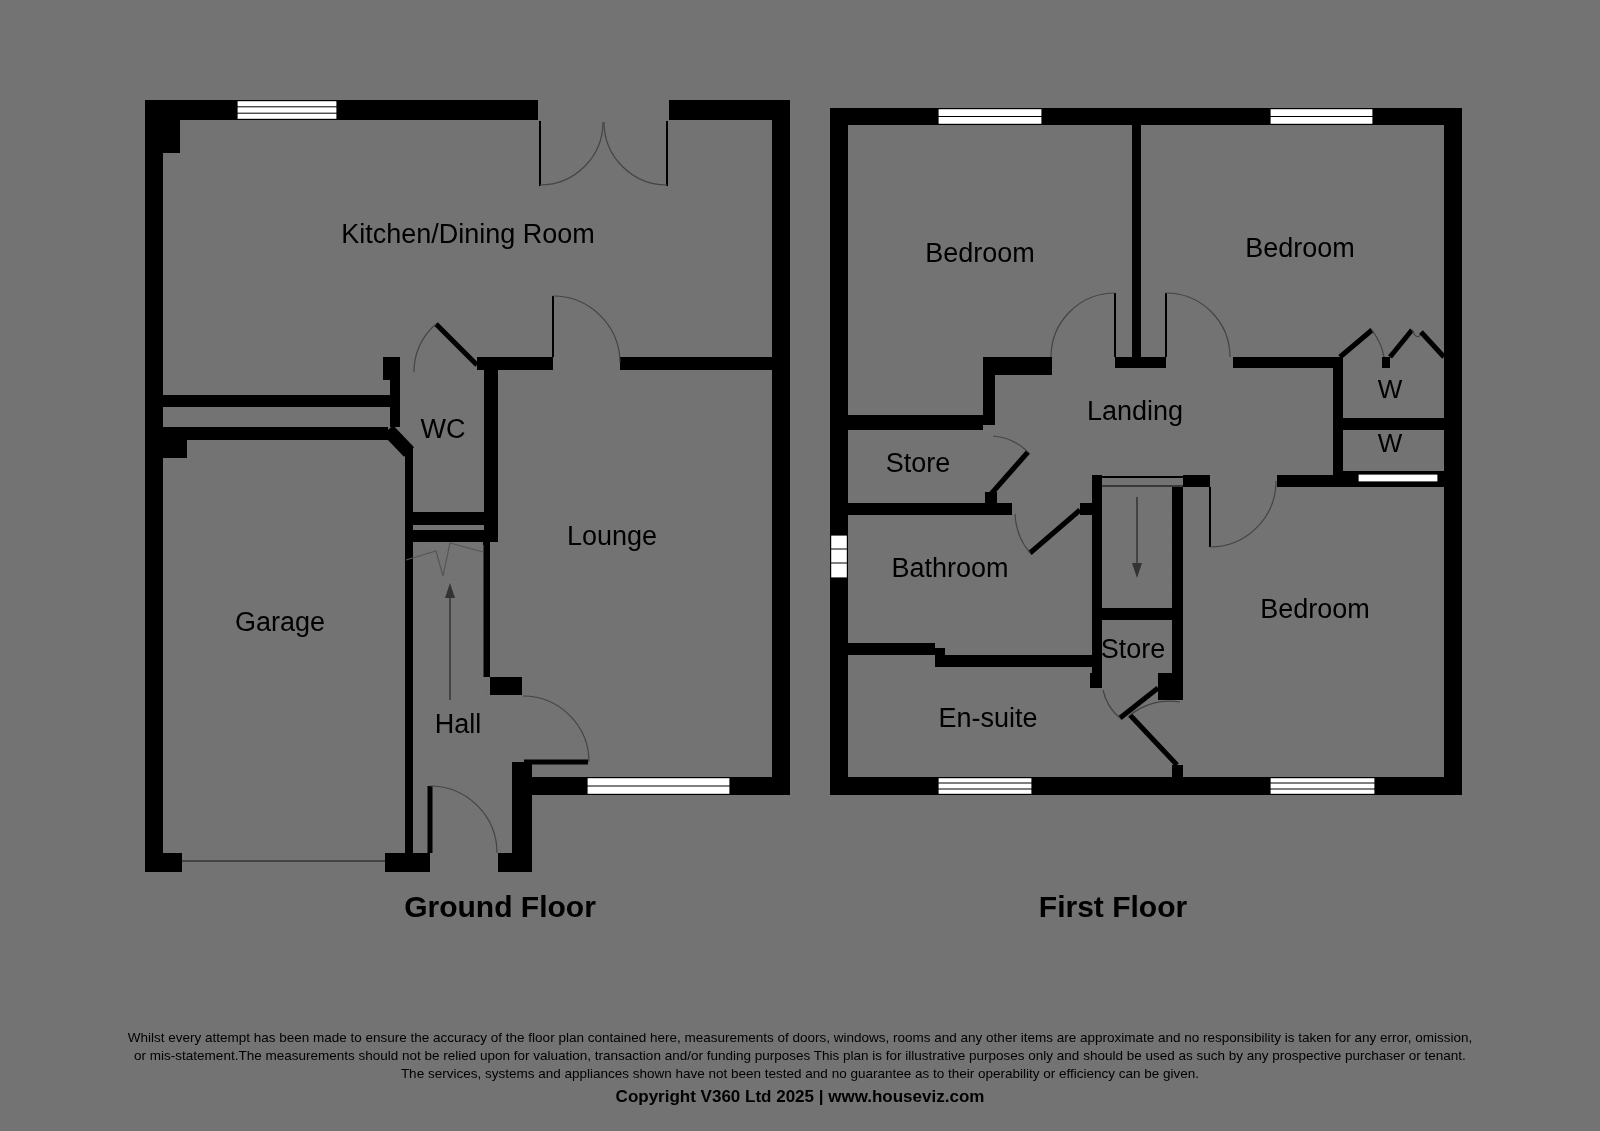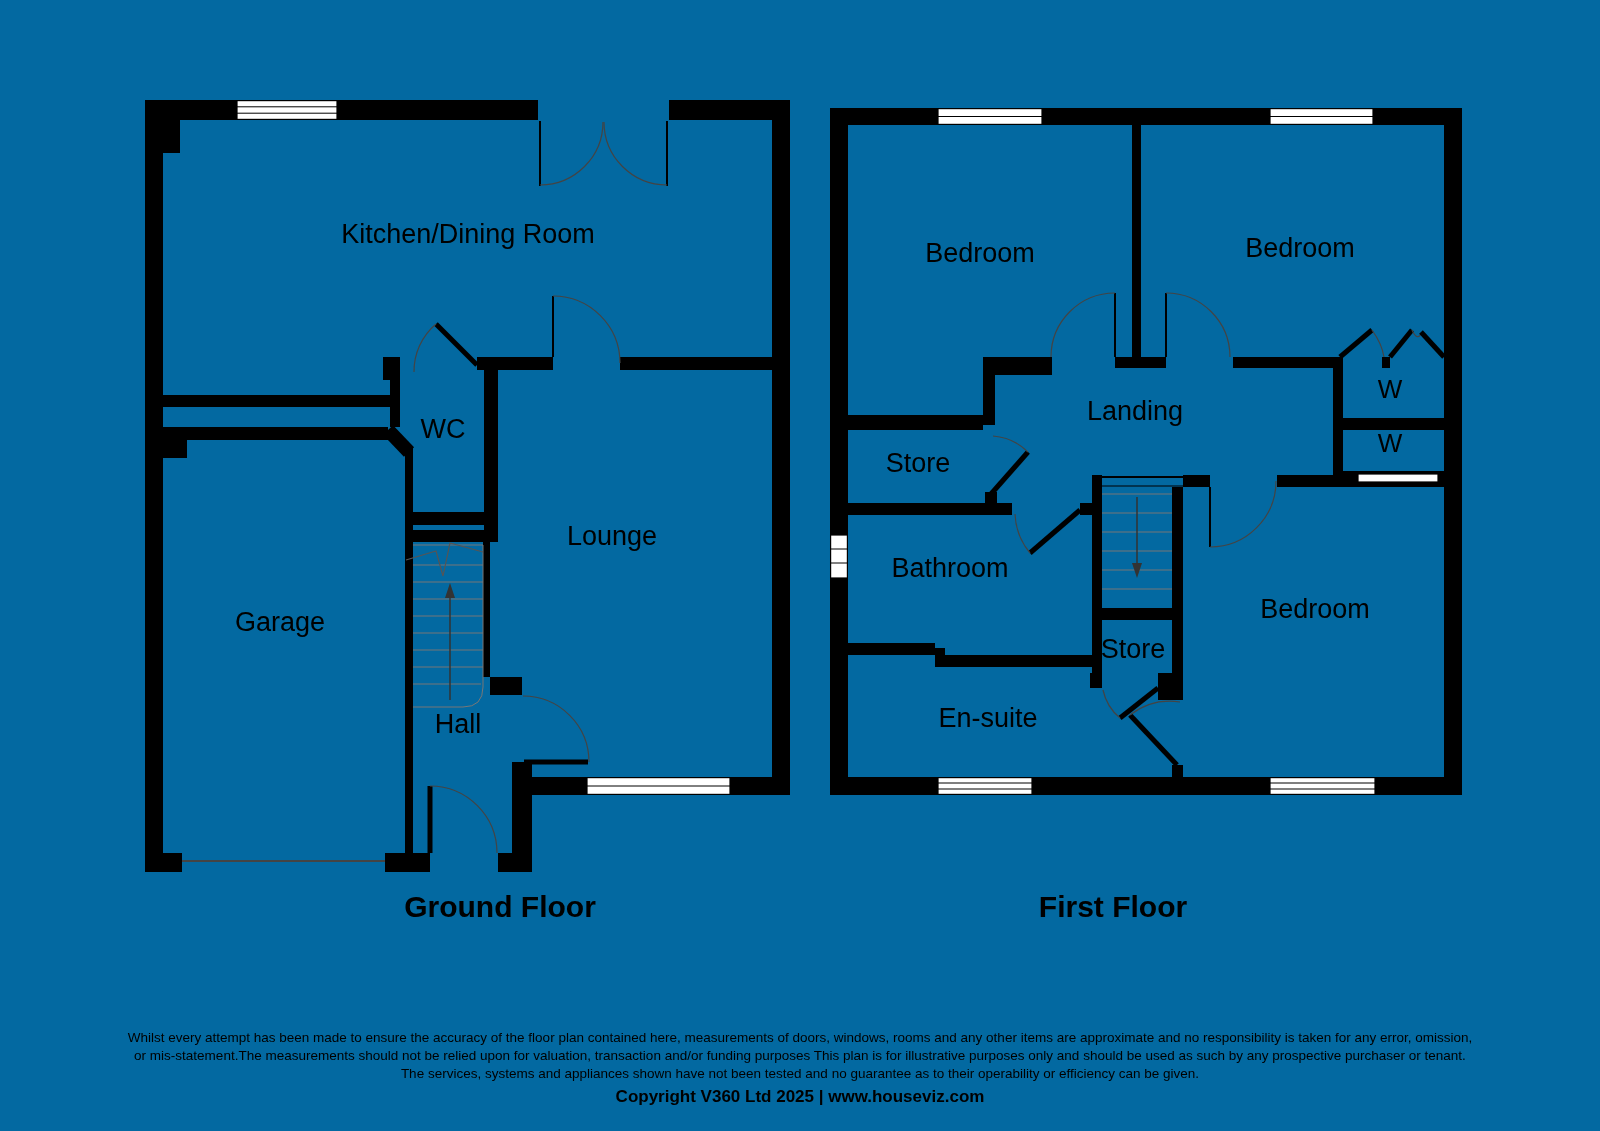--- a/index.html
+++ b/index.html
@@ -1,16 +1,16 @@
 <!DOCTYPE html>
 <html><head>
 <meta charset="utf-8">
 <style>
   html,body{margin:0;padding:0;background:#ffffff;}
-  .page{position:relative;width:1600px;height:1131px;background:#0369a1;overflow:hidden;
+  .page{position:relative;width:1600px;height:1131px;background:#737373;overflow:hidden;
         font-family:"Liberation Sans", sans-serif;text-align:right;}
   svg{position:absolute;left:0;top:0;}
   text{fill:#000;}
   .room-label{font-size:27px;}
   .w-label{font-size:26px;}
   .floor-title{font-size:30px;font-weight:bold;}
   .disclaimer{font-size:13.5px;}
   .copyright{font-size:17px;font-weight:bold;}
   .wall{fill:#000;stroke:none;}
   .glass{fill:#fff;stroke:#000;stroke-width:1.2;}

